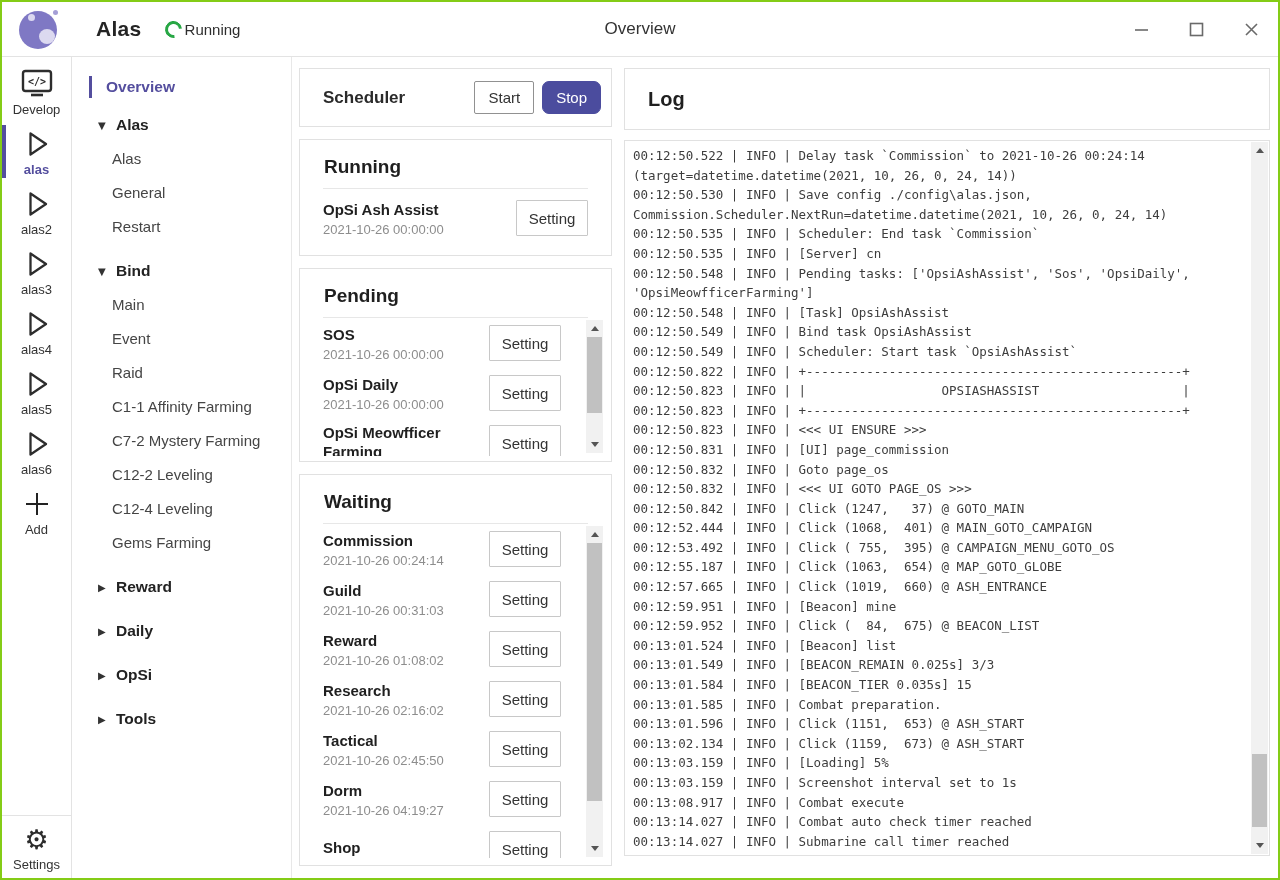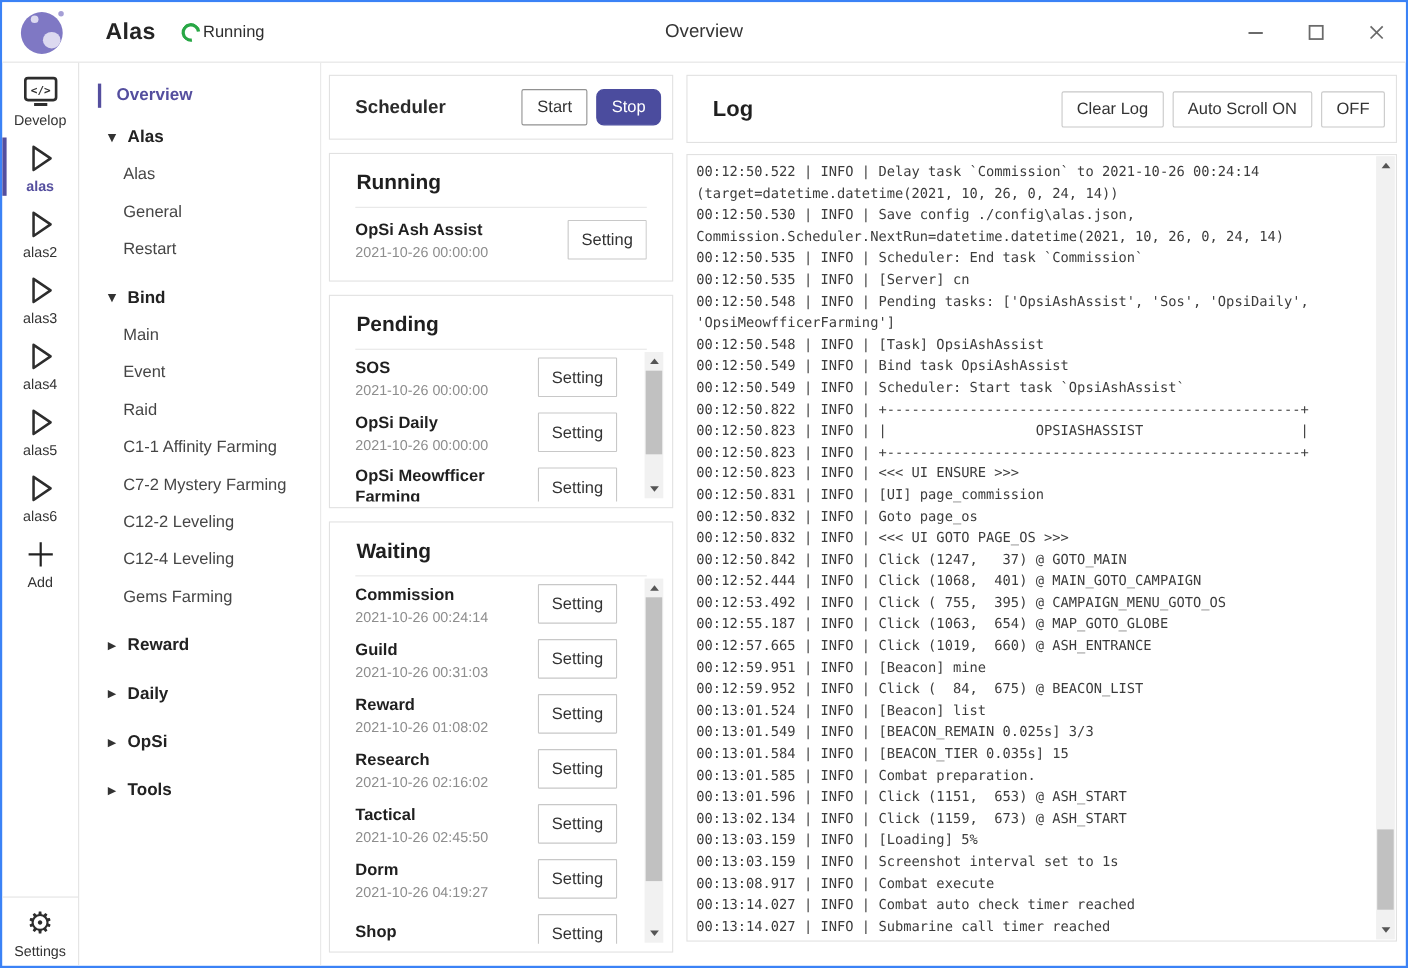--- a/index.html
+++ b/index.html
@@ -1,18 +1,18 @@
 <!DOCTYPE html>
 <html><head>
 <meta charset="utf-8">
 <style>
   * { margin:0; padding:0; box-sizing:border-box; }
   html,body { background:#fff; }
   body { font-family:"Liberation Sans", sans-serif; }
-  .window { position:relative; width:1280px; height:880px; border:2px solid #3b82f6; background:#fff; overflow:hidden; }
+  .window { position:relative; width:1280px; height:880px; border:2px solid #84cc16; background:#fff; overflow:hidden; }
 
   
   .hdr { position:relative; height:55px; border-bottom:1px solid #e3e3e3; display:flex; align-items:center; background:#fff; }
   .logo { position:relative; width:40px; height:40px; margin-left:17px; }
   .logo .c1 { position:absolute; left:0; top:2px; width:38px; height:38px; border-radius:50%; background:#7f78c4; }
   .logo .c2 { position:absolute; left:20px; top:20px; width:16px; height:15px; border-radius:50%; background:#dcd9f0; }
   .logo .c3 { position:absolute; left:9px; top:5px; width:7px; height:7px; border-radius:50%; background:#dcd9f0; }
   .logo .c4 { position:absolute; left:34px; top:1px; width:5px; height:5px; border-radius:50%; background:#a59fd6; }
   .app-name { margin-left:37px; font-size:21px; font-weight:bold; color:#242424; letter-spacing:.3px; }
   .status { display:flex; align-items:center; margin-left:23px; }
@@ -340,25 +340,20 @@
           <span class="vs-btn vs-down">
               <span class="tri-down"></span>
             </span>
         </div>
       </div>
     </div>
 
     <div class="logcol">
       <div class="card log-hdr">
         <div class="log-title">Log</div>
-        <div class="btn-row">
-          <button class="btn" style="border-color:#c8c8c8;">Clear Log</button>
-          <button class="btn" style="border-color:#c8c8c8;">Auto Scroll ON</button>
-          <button class="btn" style="border-color:#c8c8c8;">OFF</button>
-        </div>
       </div>
       <div class="card log-body">
         <pre class="log-pre" id="log-pre">00:12:50.522 | INFO | Delay task `Commission` to 2021-10-26 00:24:14 (target=datetime.datetime(2021, 10, 26, 0, 24, 14))
 00:12:50.530 | INFO | Save config ./config\alas.json, Commission.Scheduler.NextRun=datetime.datetime(2021, 10, 26, 0, 24, 14)
 00:12:50.535 | INFO | Scheduler: End task `Commission`
 00:12:50.535 | INFO | [Server] cn
 00:12:50.548 | INFO | Pending tasks: ['OpsiAshAssist', 'Sos', 'OpsiDaily', 'OpsiMeowfficerFarming']
 00:12:50.548 | INFO | [Task] OpsiAshAssist
 00:12:50.549 | INFO | Bind task OpsiAshAssist
 00:12:50.549 | INFO | Scheduler: Start task `OpsiAshAssist`

